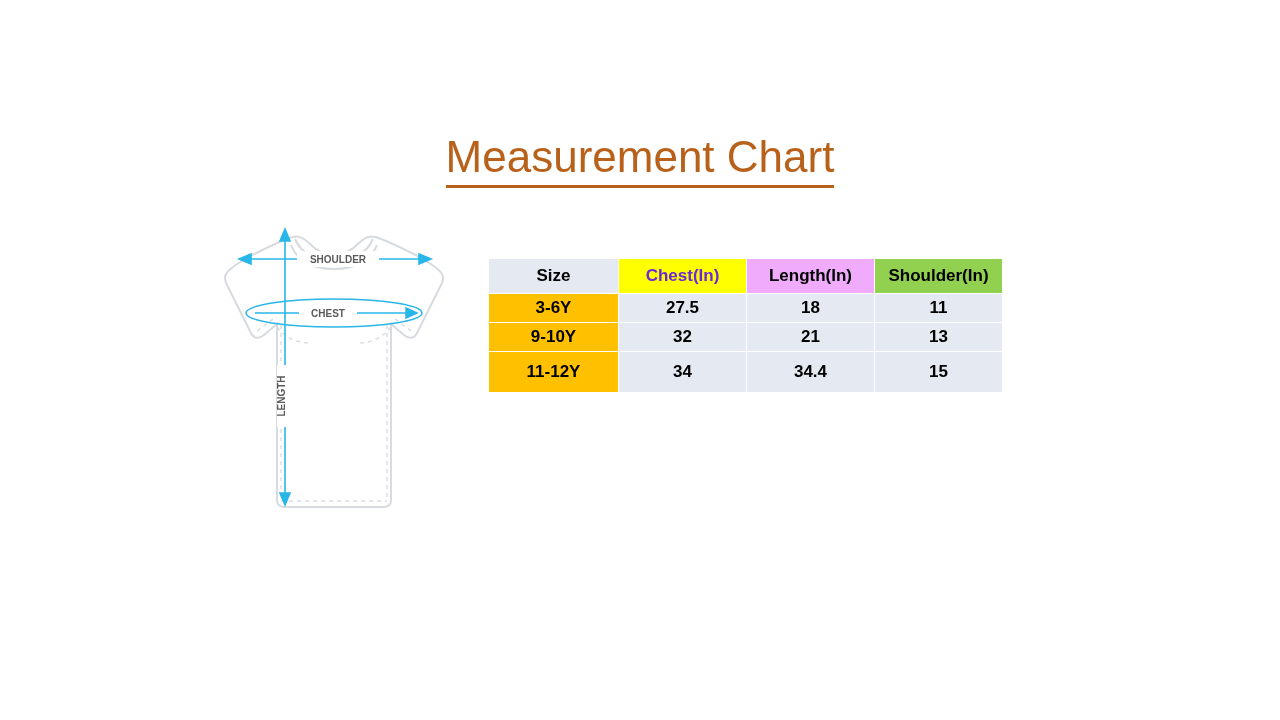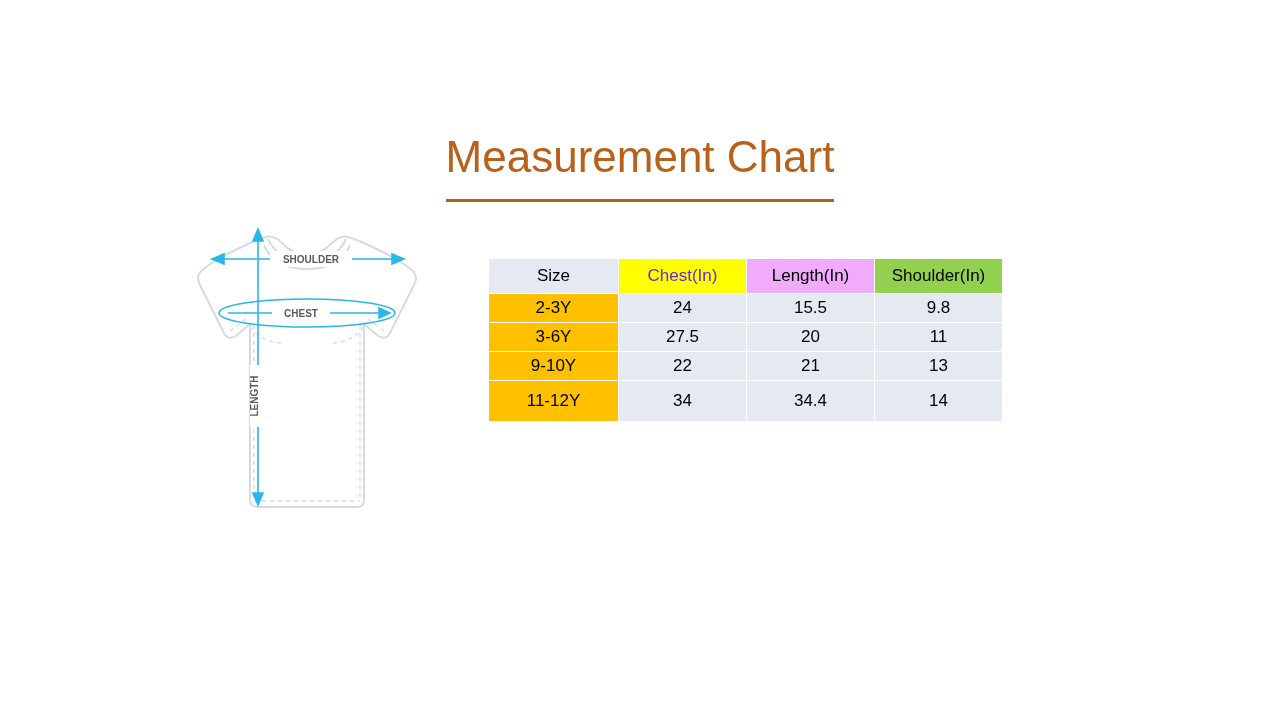--- a/index.html
+++ b/index.html
@@ -22,27 +22,27 @@
     left: 0;
     width: 1280px;
     text-align: center;
     font-size: 44px;
     font-weight: 400;
     color: #b8611a;
     letter-spacing: 0px;
   }
   #page-title .titletext {
     border-bottom: 3px solid #b8611a;
-    padding-bottom: 18px;
+    padding-bottom: 4px;
   }
 
   
   #shirt-diagram {
     position: absolute;
-    left: 184px;
+    left: 211px;
     top: 215px;
     width: 265px;
     height: 305px;
   }
   #shirt-diagram svg {
     display: block;
   }
 
   
   #size-table-wrap {
@@ -51,21 +51,21 @@
     top: 258px;
   }
   table.size-table {
     border-collapse: collapse;
     table-layout: fixed;
   }
   table.size-table td, table.size-table th {
     border: 1px solid #ffffff;
     text-align: center;
     font-size: 17px;
-    font-weight: normal;
+    font-weight: bold;
     padding: 0;
     height: 29px;
     box-sizing: border-box;
   }
   col.c-size   { width: 130px; }
   col.c-chest  { width: 128px; }
   col.c-length { width: 128px; }
   col.c-shld   { width: 128px; }
 
   th.h-size   { background: #e4e9f2; color: #000; }
@@ -149,38 +149,32 @@
     <thead>
       <tr>
         <th class="h-size">Size</th>
         <th class="h-chest">Chest(In)</th>
         <th class="h-length">Length(In)</th>
         <th class="h-shld">Shoulder(In)</th>
       </tr>
     </thead>
     <tbody>
       <tr>
-        <td class="size-cell">2-3Y</td>
-        <td class="val-cell">24</td>
-        <td class="val-cell">15.5</td>
-        <td class="val-cell">9.8</td>
-      </tr>
-      <tr>
         <td class="size-cell">3-6Y</td>
         <td class="val-cell">27.5</td>
-        <td class="val-cell">20</td>
+        <td class="val-cell">18</td>
         <td class="val-cell">11</td>
       </tr>
       <tr>
         <td class="size-cell">9-10Y</td>
-        <td class="val-cell">22</td>
+        <td class="val-cell">32</td>
         <td class="val-cell">21</td>
         <td class="val-cell">13</td>
       </tr>
       <tr class="last-row">
         <td class="size-cell">11-12Y</td>
         <td class="val-cell">34</td>
         <td class="val-cell">34.4</td>
-        <td class="val-cell">14</td>
+        <td class="val-cell">15</td>
       </tr>
     </tbody>
   </table>
 </div>
 
 </body></html>

